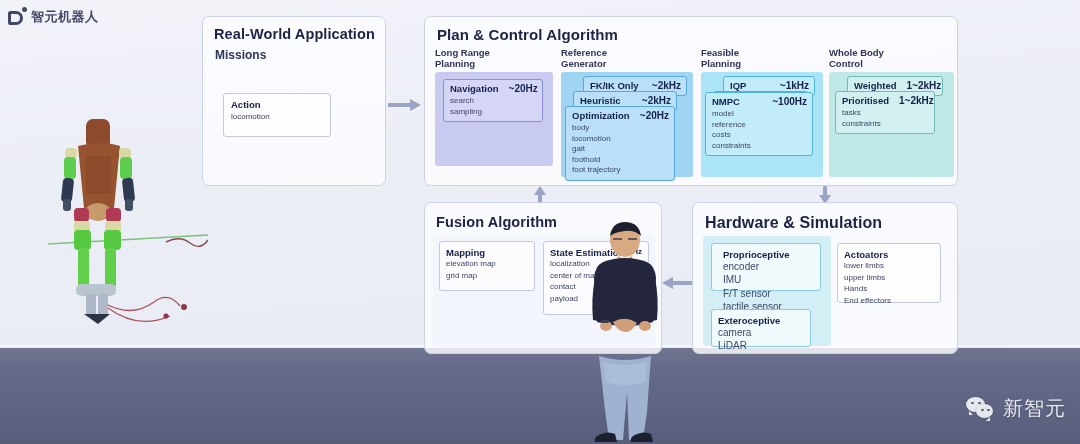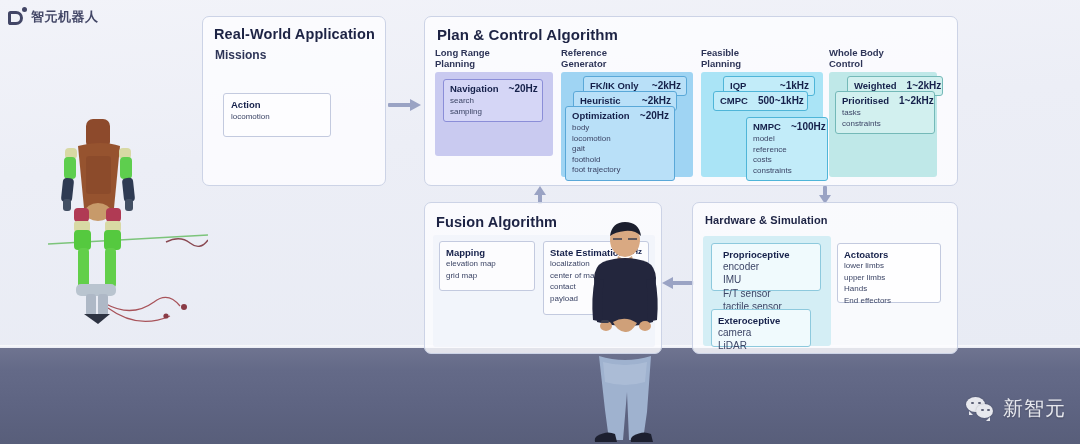--- a/index.html
+++ b/index.html
@@ -129,21 +129,21 @@
   .wbox {
     position: absolute; border: 1px solid #c3cadf; border-radius: 3px;
     background: rgba(255,255,255,.72); padding: 5px 6px;
   }
   .wbox .t { font-size: 9.5px; font-weight: 700; color: #15204a; }
   .wbox .l div { font-size: 8px; color: #3c4566; line-height: 1.34; margin-top: 1px; }
   .wbox .f { position: absolute; right: 6px; top: 5px; font-size: 8px; font-weight: 700; color: #15204a; }
 
   
   #hw { left: 692px; top: 202px; width: 266px; height: 152px; }
-  #hw .panel-title { position: absolute; left: 12px; top: 11px; font-size: 11px; }
+  #hw .panel-title { position: absolute; left: 12px; top: 11px; font-size: 16px; }
   #hw .tintcol {
     position: absolute; left: 10px; top: 33px; width: 128px; height: 110px;
     background: #d4eef5; border-radius: 3px;
   }
   .hbox-cyan {
     position: absolute; border: 1px solid #8dc9dd; border-radius: 3px;
     background: rgba(245,252,254,.85); padding: 5px 6px;
   }
   .hbox-cyan .t { font-size: 9.5px; font-weight: 700; color: #15204a; }
   .hbox-cyan .l div { font-size: 10px; color: #3c4566; line-height: 1.34; }
@@ -229,21 +229,21 @@
     <span class="ah-head" style="left:22px;margin-top:-6px;border-left:11px solid #9aa3c4;border-top:6px solid transparent;border-bottom:6px solid transparent;"></span>
   </div>
 
   <div class="panel" id="pca">
     <div class="panel-title">Plan &amp; Control Algorithm</div>
 
     <div class="sub-label pcol-label" style="left:10px;top:30px;">
       <div>Long Range</div>
       <div>Planning</div>
     </div>
-    <div class="col-body col-lav" style="left:10px;top:55px;width:118px;height:84px;">
+    <div class="col-body col-lav" style="left:10px;top:55px;width:118px;height:94px;">
       <div class="card card-lav" style="left:8px;top:7px;width:100px;">
         <div class="card-head">
           <span class="card-name">Navigation</span>
           <span class="card-freq">~20Hz</span>
         </div>
         <div class="card-list">
           <div>search</div>
           <div>sampling</div>
         </div>
       </div>
@@ -291,39 +291,39 @@
           <span class="card-name">IQP</span>
           <span class="card-freq">~1kHz</span>
         </div>
       </div>
       <div class="card card-cyan" style="left:12px;top:19px;width:95px;">
         <div class="card-head">
           <span class="card-name">CMPC</span>
           <span class="card-freq">500~1kHz</span>
         </div>
       </div>
-      <div class="card card-cyan" style="left:4px;top:45px;width:82px;margin-left:41px;">
+      <div class="card card-cyan" style="left:4px;top:20px;width:108px;">
         <div class="card-head">
           <span class="card-name">NMPC</span>
           <span class="card-freq">~100Hz</span>
         </div>
         <div class="card-list">
           <div>model</div>
           <div>reference</div>
           <div>costs</div>
           <div>constraints</div>
         </div>
       </div>
     </div>
 
     <div class="sub-label pcol-label" style="left:404px;top:30px;">
       <div>Whole Body</div>
       <div>Control</div>
     </div>
-    <div class="col-body col-mint" style="left:404px;top:55px;width:108px;height:105px;">
+    <div class="col-body col-mint" style="left:404px;top:55px;width:125px;height:105px;">
       <div class="card card-mint" style="left:18px;top:4px;width:96px;">
         <div class="card-head">
           <span class="card-name">Weighted</span>
           <span class="card-freq">1~2kHz</span>
         </div>
       </div>
       <div class="card card-mint" style="left:6px;top:19px;width:100px;">
         <div class="card-head">
           <span class="card-name">Prioritised</span>
           <span class="card-freq">1~2kHz</span>

